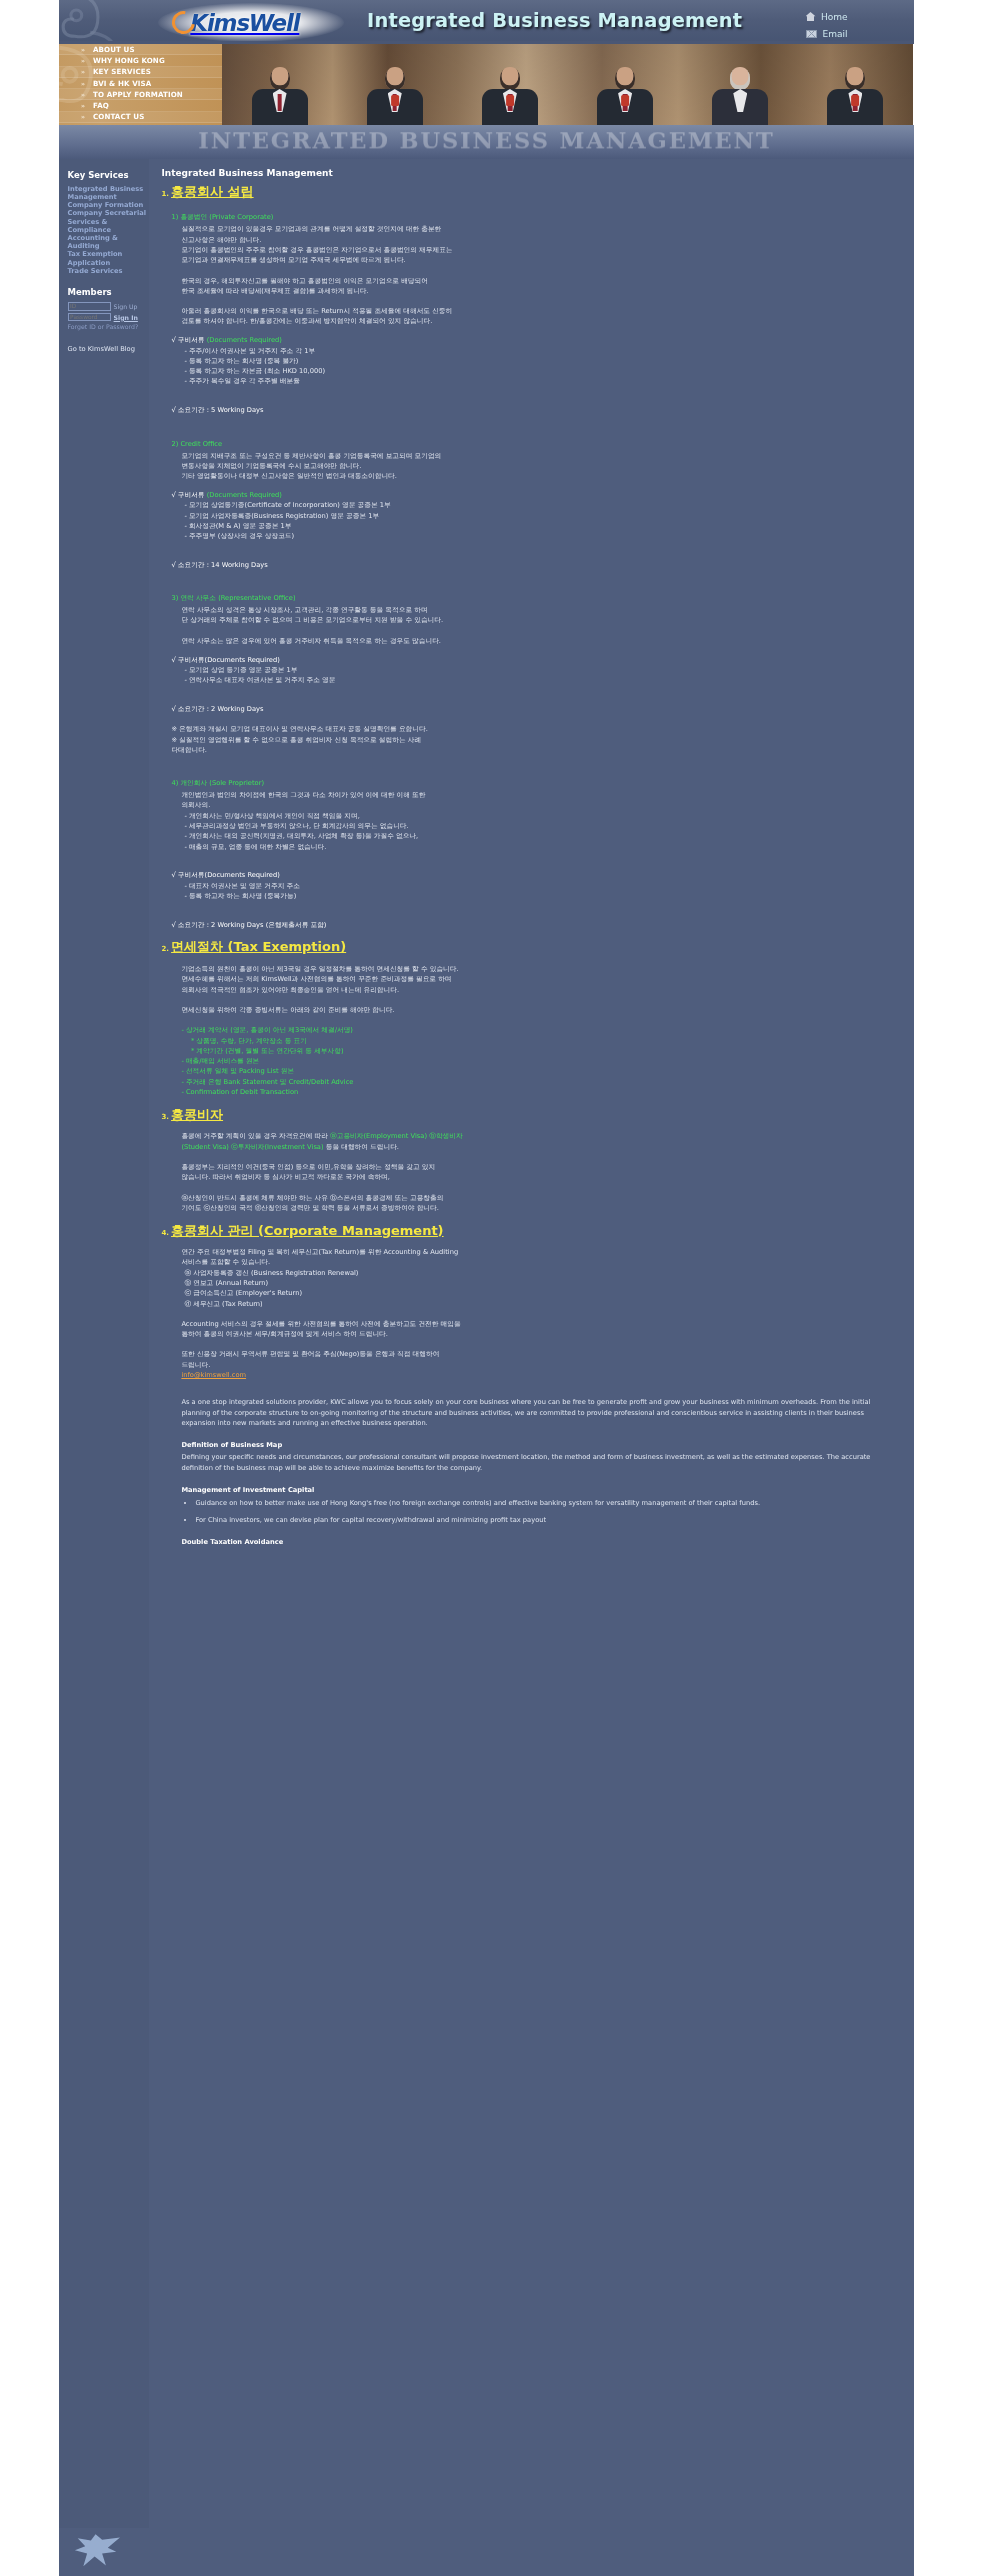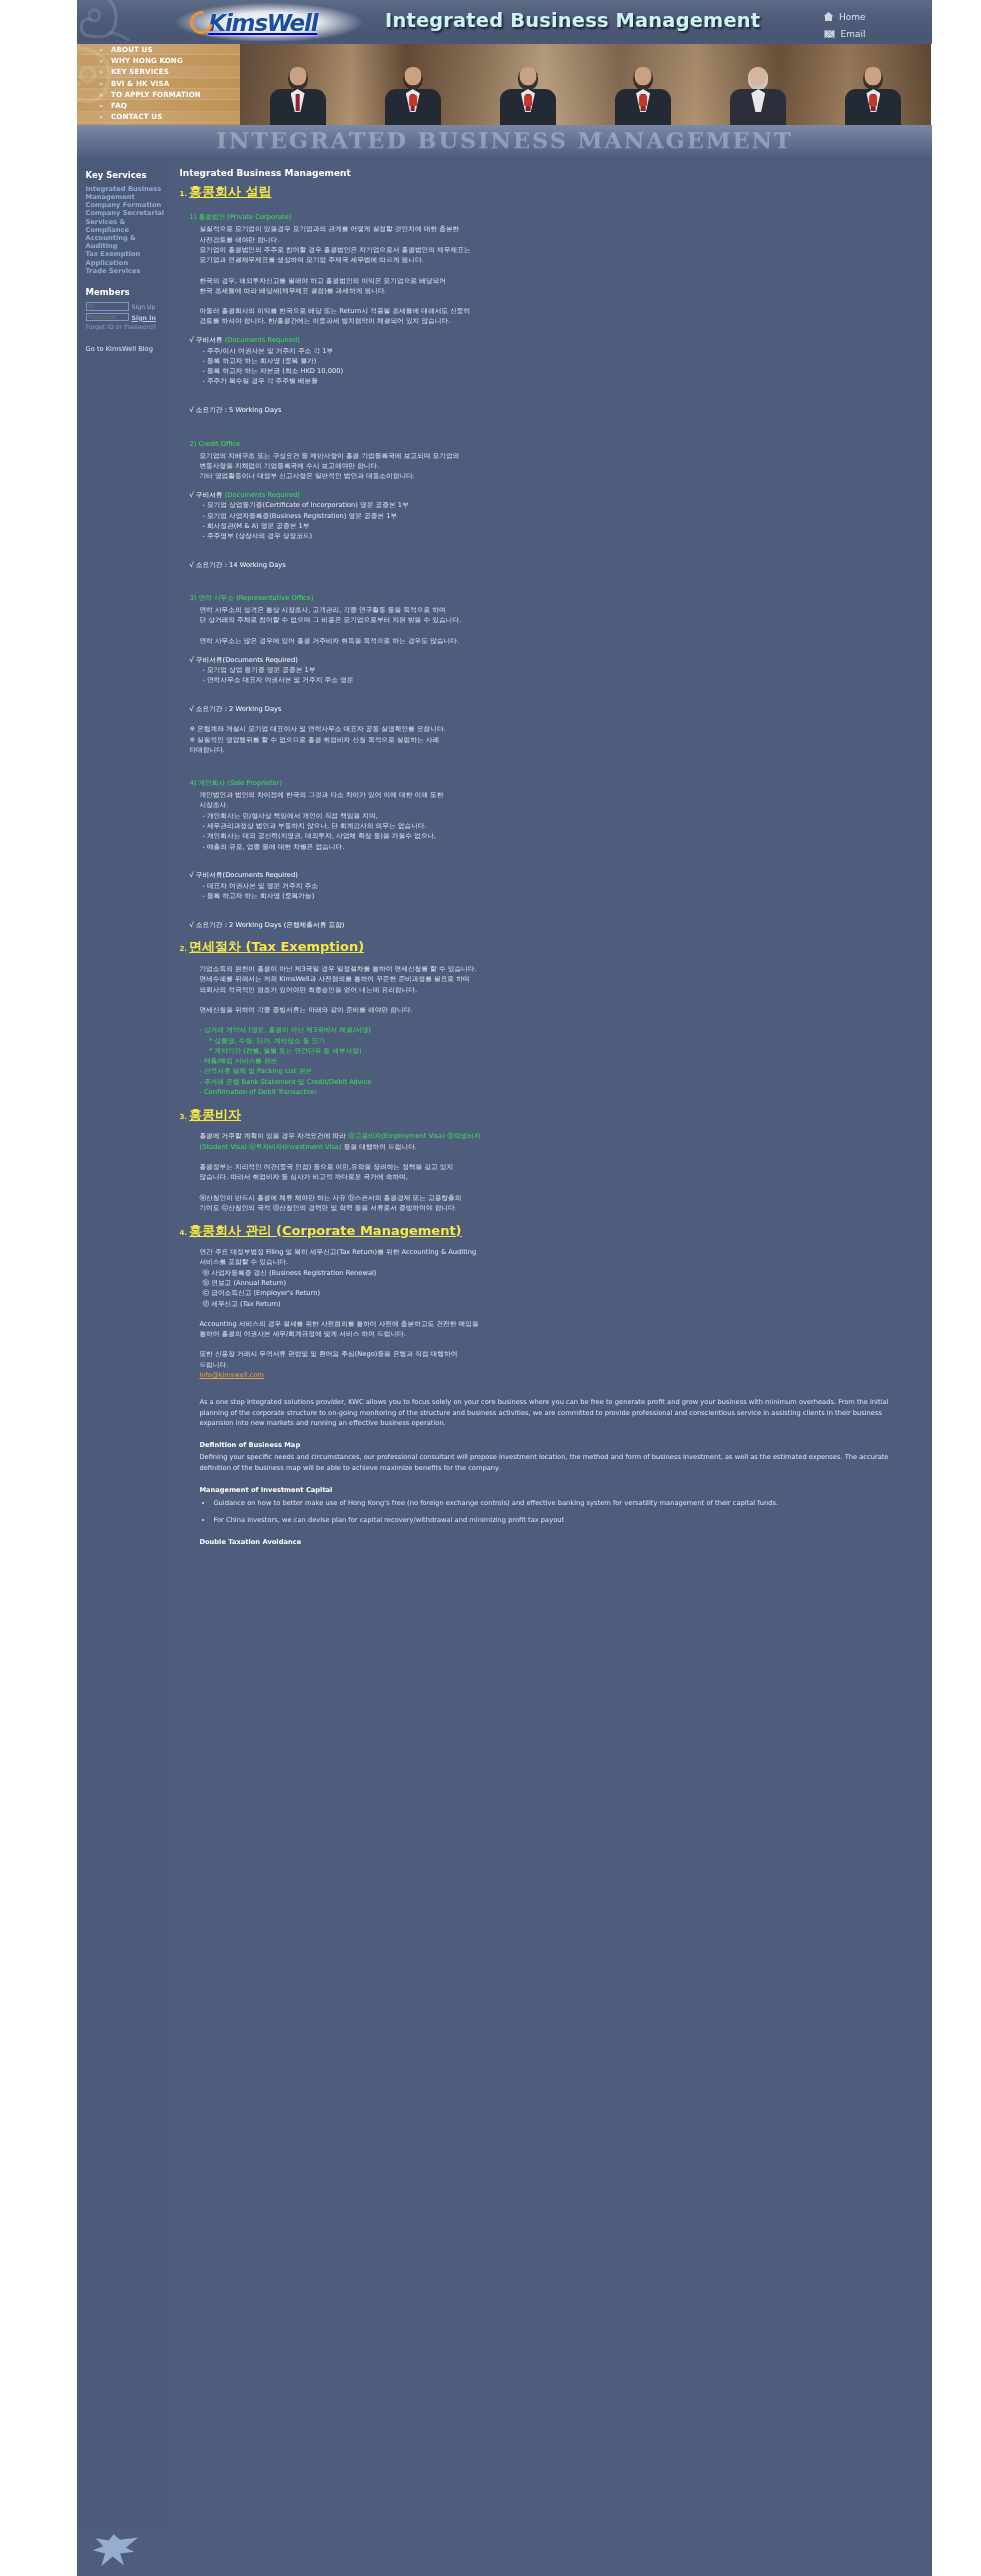--- a/index.html
+++ b/index.html
@@ -7,21 +7,21 @@
     width: 981px;
     background: #ffffff;
     font-family: "Liberation Sans", sans-serif;
   }
   body { position: relative; width: 981px; height: 2576px; overflow: hidden; }
 
   .page { position: relative; width: 981px; height: 2576px; background:#fff; }
 
   
   .site {
-    position: absolute; left: 77px; top: 0; width: 855px; height: 2576px;
+    position: absolute; left: 59px; top: 0; width: 855px; height: 2576px;
     background: #ffffff;
   }
 
   
   .header {
     position: relative; width: 855px; height: 44px;
     background: linear-gradient(180deg,#5d6a86 0%, #4f5c79 45%, #465472 100%);
     overflow: hidden;
   }
   .header .swirl {
@@ -377,21 +377,21 @@
         <span class="secTitle">홍콩회사 설립</span>
       </div>
       <div class="blank"></div>
 
       <div class="subHead">
         <span class="green">1)</span>
         <span class="green">홍콩법인</span>
         <span class="green">(Private Corporate)</span>
       </div>
       <div class="para">실질적으로 모기업이 있을경우 모기업과의 관계를 어떻게 설정할 것인지에 대한 충분한</div>
-      <div class="para">사전검토를 해야만 합니다.</div>
+      <div class="para">신고사항은 해야만 합니다.</div>
       <div class="para">모기업이 홍콩법인의 주주로 참여할 경우 홍콩법인은 자기업으로서 홍콩법인의 재무제표는</div>
       <div class="para">모기업과 연결재무제표를 생성하며 모기업 주재국 세무법에 따르게 됩니다.</div>
       <div class="blank"></div>
       <div class="para">한국의 경우, 해외투자신고를 필해야 하고 홍콩법인의 이익은 모기업으로 배당되어</div>
       <div class="para">한국 조세율에 따라 배당세(재무제표 결합)를 과세하게 됩니다.</div>
       <div class="blank"></div>
       <div class="para">아울러 홍콩회사의 이익를 한국으로 배당 또는 Return시 적용될 조세율에 대해서도 신중히</div>
       <div class="para">검토를 하셔야 합니다. 한/홍콩간에는 이중과세 방지협약이 체결되어 있지 않습니다.</div>
 
       <div class="chk">
@@ -447,21 +447,21 @@
       <div class="note">다대합니다.</div>
 
       <div class="blank"></div><div class="blank"></div>
 
       <div class="subHead">
         <span class="green">4)</span>
         <span class="green">개인회사</span>
         <span class="green">(Sole Proprietor)</span>
       </div>
       <div class="para">개인법인과 법인의 차이점에 한국의 그것과 다소 차이가 있어 이에 대한 이해 또한</div>
-      <div class="para">시장조사.</div>
+      <div class="para">의뢰사의.</div>
       <div class="dash">- 개인회사는 민/형사상 책임에서 개인이 직접 책임을 지며,</div>
       <div class="dash">- 세무관리과정상 법인과 부동하지 않으나, 단 회계감사의 의무는 없습니다.</div>
       <div class="dash">- 개인회사는 대외 공신력(지명권, 대외투자, 사업체 확장 등)을 가질수 없으나,</div>
       <div class="dash">- 매출의 규모, 업종 등에 대한 차별은 없습니다.</div>
       <div class="blank"></div>
       <div class="chk">√ 구비서류(Documents Required)</div>
       <div class="dash">- 대표자 여권사본 및 영문 거주지 주소</div>
       <div class="dash">- 등록 하고자 하는 회사명 (중복가능)</div>
       <div class="blank"></div>
       <div class="chk">√ 소요기간 : 2 Working Days (은행제출서류 포함)</div>

